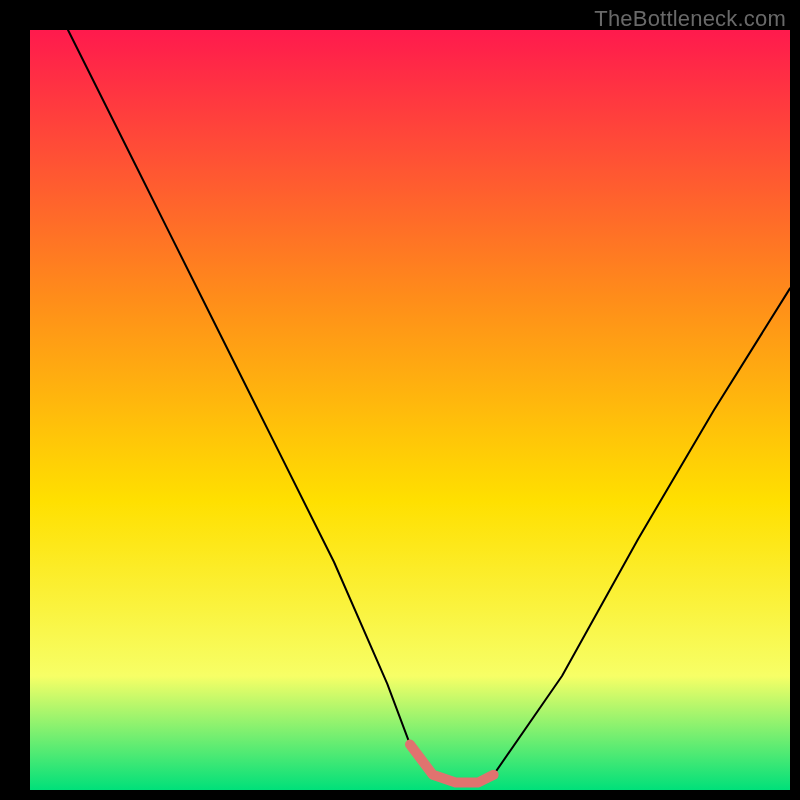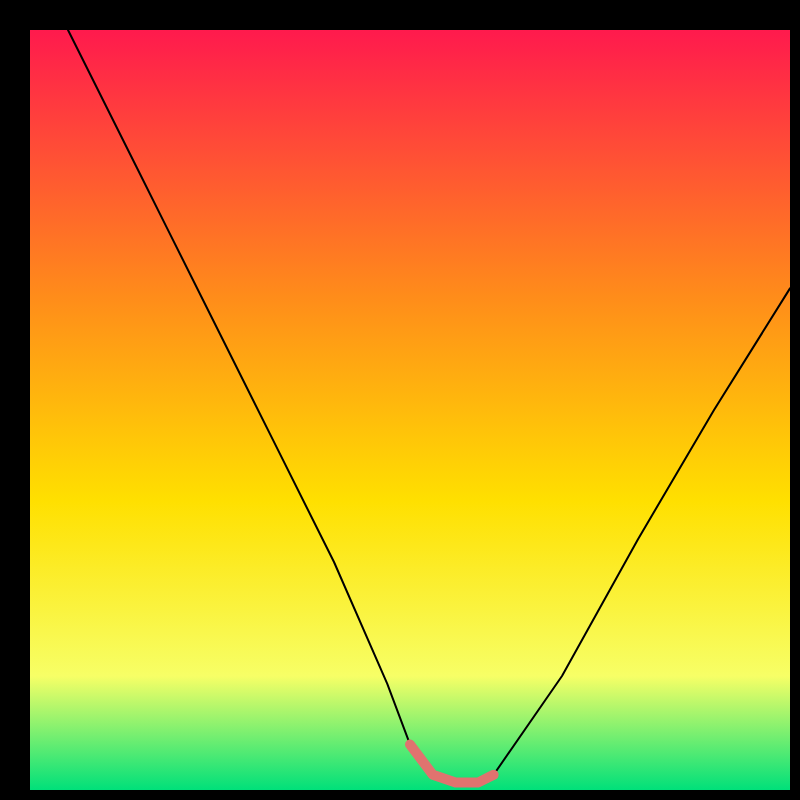--- a/index.html
+++ b/index.html
@@ -30,20 +30,21 @@
   svg {
     position: absolute;
     left: 0;
     top: 0;
   }
 </style>
 </head>
 <body>
 
 <div class="frame">
+  <div class="watermark">TheBottleneck.com</div>
   <svg id="chart-svg" width="800" height="800">
     <defs>
       <linearGradient id="bg-grad" x1="0" y1="0" x2="0" y2="1">
         <stop id="g0" offset="0%" stop-color="#ff1a4d"></stop>
         <stop id="g1" offset="35%" stop-color="#ff8c1a"></stop>
         <stop id="g2" offset="62%" stop-color="#ffe000"></stop>
         <stop id="g3" offset="85%" stop-color="#f7ff66"></stop>
         <stop id="g4" offset="100%" stop-color="#00e07a"></stop>
       </linearGradient>
     </defs>

